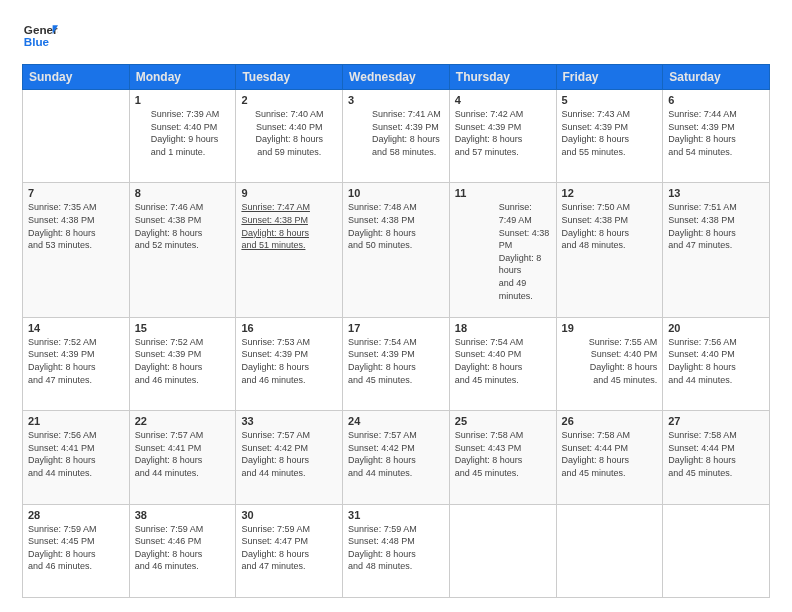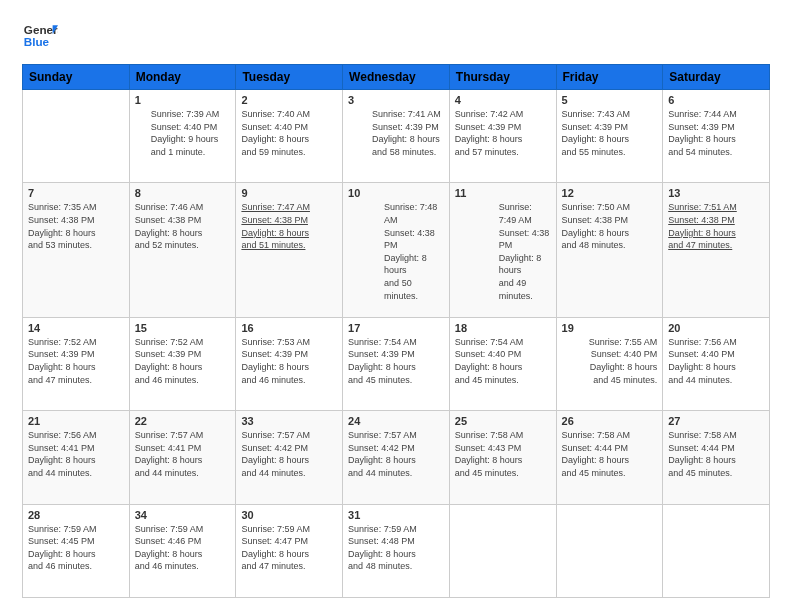--- a/index.html
+++ b/index.html
@@ -46,21 +46,21 @@
       color: #555;
       margin-top: 2px;
     }
     .calendar-table {
       width: 100%;
       border-collapse: collapse;
       flex: 1;
     }
     .calendar-table thead tr th {
       background: #1a73e8;
-      color: #000000;
+      color: #e5e5e5;
       font-size: 12px;
       font-weight: bold;
       padding: 5px 6px;
       text-align: left;
       border: 1px solid #1565c0;
     }
     .calendar-table tbody tr td {
       border: 1px solid #ccc;
       vertical-align: top;
       padding: 4px 5px;
@@ -124,21 +124,21 @@
           <td class="empty-cell"></td>
           <td>
             <span class="day-number">1</span>
             <div class="cell-info" style="white-space: pre-line; margin-left: 16px;">Sunrise: 7:39 AM
 Sunset: 4:40 PM
 Daylight: 9 hours
 and 1 minute.</div>
           </td>
           <td>
             <span class="day-number">2</span>
-            <div class="cell-info" style="white-space: pre-line;">Sunrise: 7:40 AM
+            <div class="cell-info" style="white-space: pre-line; text-align: center;">Sunrise: 7:40 AM
 Sunset: 4:40 PM
 Daylight: 8 hours
 and 59 minutes.</div>
           </td>
           <td>
             <span class="day-number">3</span>
             <div class="cell-info" style="white-space: pre-line; margin-left: 24px;">Sunrise: 7:41 AM
 Sunset: 4:39 PM
 Daylight: 8 hours
 and 58 minutes.</div>
@@ -182,42 +182,42 @@
           </td>
           <td>
             <span class="day-number">9</span>
             <div class="cell-info" style="white-space: pre-line; text-decoration: underline;">Sunrise: 7:47 AM
 Sunset: 4:38 PM
 Daylight: 8 hours
 and 51 minutes.</div>
           </td>
           <td>
             <span class="day-number">10</span>
-            <div class="cell-info" style="white-space: pre-line; margin-left: 36px;">Sunrise: 7:48 AM
+            <div class="cell-info" style="white-space: pre-line;">Sunrise: 7:48 AM
 Sunset: 4:38 PM
 Daylight: 8 hours
 and 50 minutes.</div>
           </td>
           <td>
             <span class="day-number">11</span>
             <div class="cell-info" style="white-space: pre-line; margin-left: 44px;">Sunrise: 7:49 AM
 Sunset: 4:38 PM
 Daylight: 8 hours
 and 49 minutes.</div>
           </td>
           <td>
             <span class="day-number">12</span>
             <div class="cell-info" style="white-space: pre-line;">Sunrise: 7:50 AM
 Sunset: 4:38 PM
 Daylight: 8 hours
 and 48 minutes.</div>
           </td>
           <td>
             <span class="day-number">13</span>
-            <div class="cell-info" style="white-space: pre-line; text-decoration: underline;">Sunrise: 7:51 AM
+            <div class="cell-info" style="white-space: pre-line;">Sunrise: 7:51 AM
 Sunset: 4:38 PM
 Daylight: 8 hours
 and 47 minutes.</div>
           </td>
         </tr>
         <tr>
           <td>
             <span class="day-number">14</span>
             <div class="cell-info" style="white-space: pre-line;">Sunrise: 7:52 AM
 Sunset: 4:39 PM
@@ -320,21 +320,21 @@
         </tr>
         <tr>
           <td>
             <span class="day-number">28</span>
             <div class="cell-info" style="white-space: pre-line;">Sunrise: 7:59 AM
 Sunset: 4:45 PM
 Daylight: 8 hours
 and 46 minutes.</div>
           </td>
           <td>
-            <span class="day-number">34</span>
+            <span class="day-number">38</span>
             <div class="cell-info" style="white-space: pre-line;">Sunrise: 7:59 AM
 Sunset: 4:46 PM
 Daylight: 8 hours
 and 46 minutes.</div>
           </td>
           <td>
             <span class="day-number">30</span>
             <div class="cell-info" style="white-space: pre-line;">Sunrise: 7:59 AM
 Sunset: 4:47 PM
 Daylight: 8 hours

